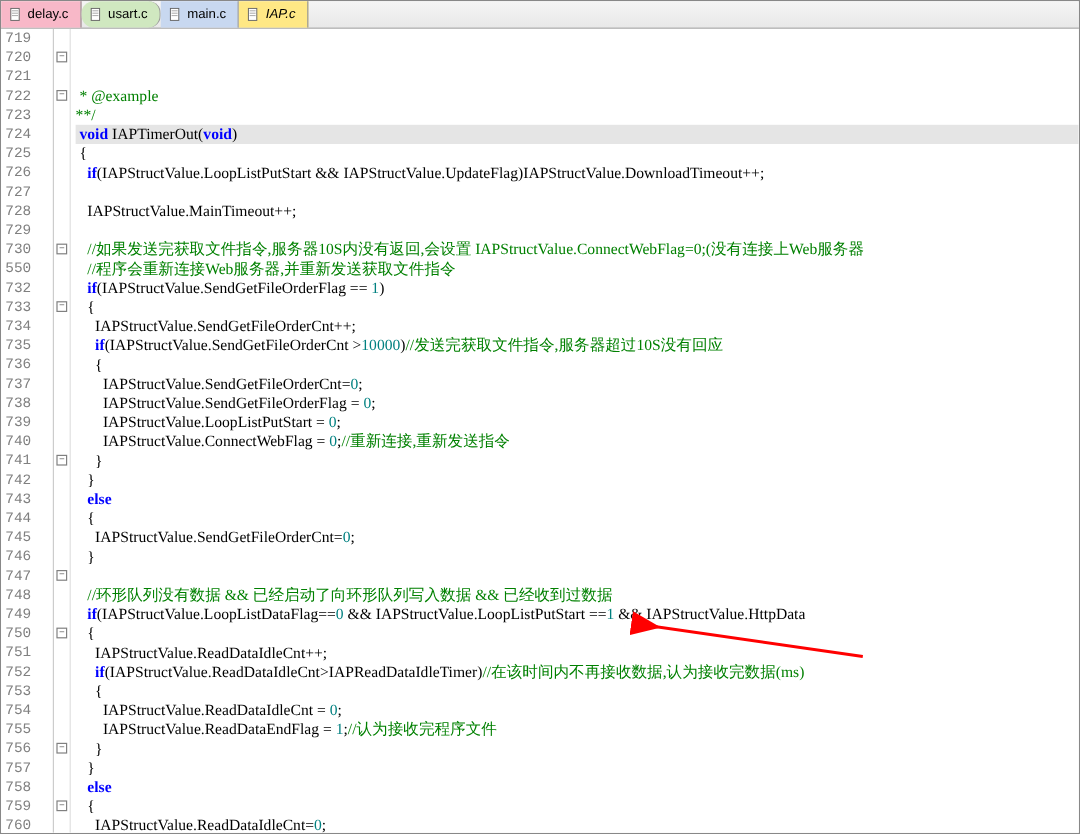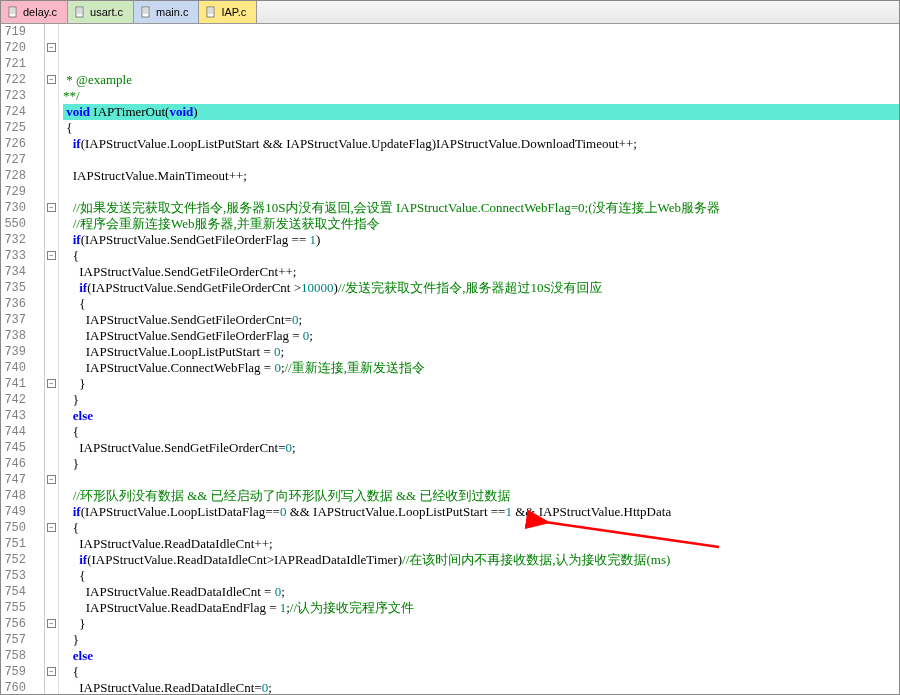--- a/index.html
+++ b/index.html
@@ -27,23 +27,23 @@
       display: flex;
       align-items: center;
       padding: 0 10px 0 6px;
       border-right: 1px solid #999;
       cursor: pointer;
       font-size: 11px;
       font-family: Tahoma, sans-serif;
       gap: 4px;
     }
     .tab.delay { background: #f8b8c8; }
-    .tab.usart { background: #d0e8c0; }
+    .tab.usart { background: #d0e8c0; border-radius: 10px; }
     .tab.main { background: #c8d8f0; }
-    .tab.active { background: #ffe885; }
+    .tab.active { background: #ffe885; font-style: italic; }
     .tab-icon {
       width: 12px; height: 12px;
       display: flex; align-items: center; justify-content: center;
     }
     .code-area {
       flex: 1;
       display: flex;
       overflow: hidden;
       background: #fff;
     }
@@ -76,21 +76,21 @@
     }
     .code-content {
       flex: 1;
       white-space: pre;
       padding-left: 4px;
       position: relative;
       overflow: hidden;
       font-family: Liberation Serif, serif;
     }
     .line { height: 16px; line-height: 16px; }
-    .hl-line { background: #5eead4; }
+    .hl-line { background: #e5e5e5; }
     .kw { color: #0000ff; font-weight: bold; }
     .num { color: #008080; }
     .cmt { color: #008000; }
     .arrow {
       position: absolute;
       pointer-events: none;
     }
   </style>
 </head>
 <body>

